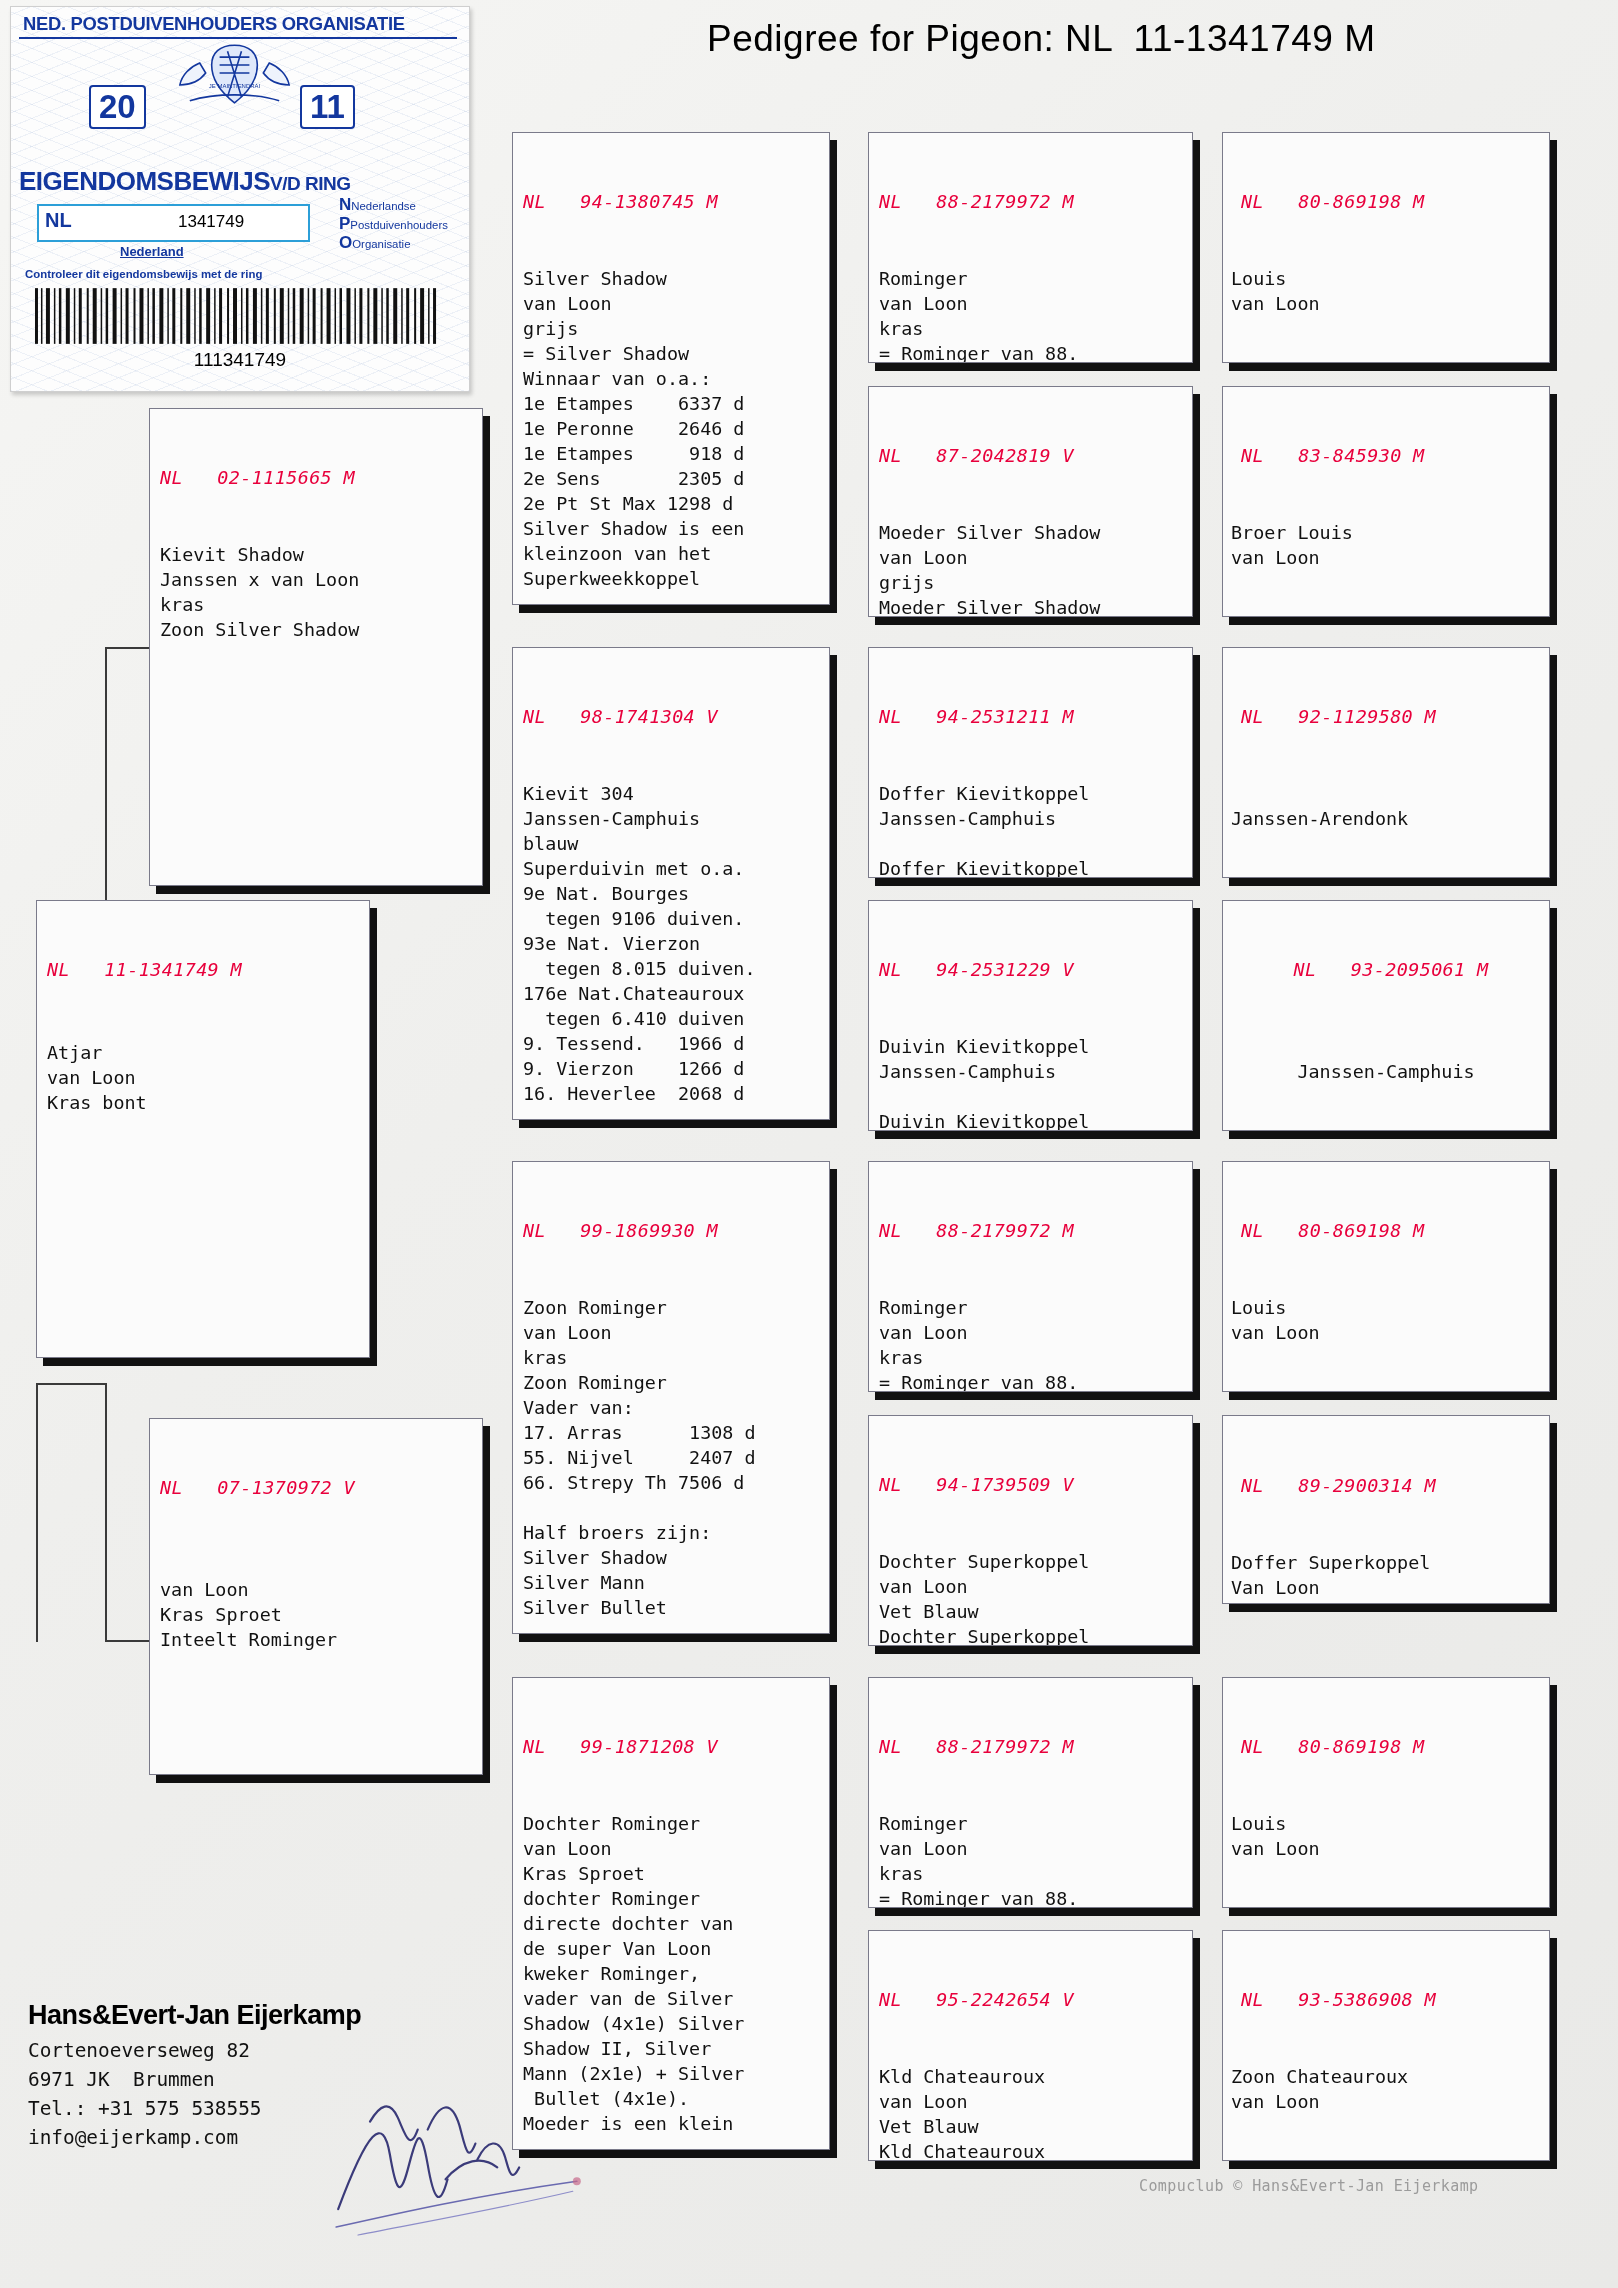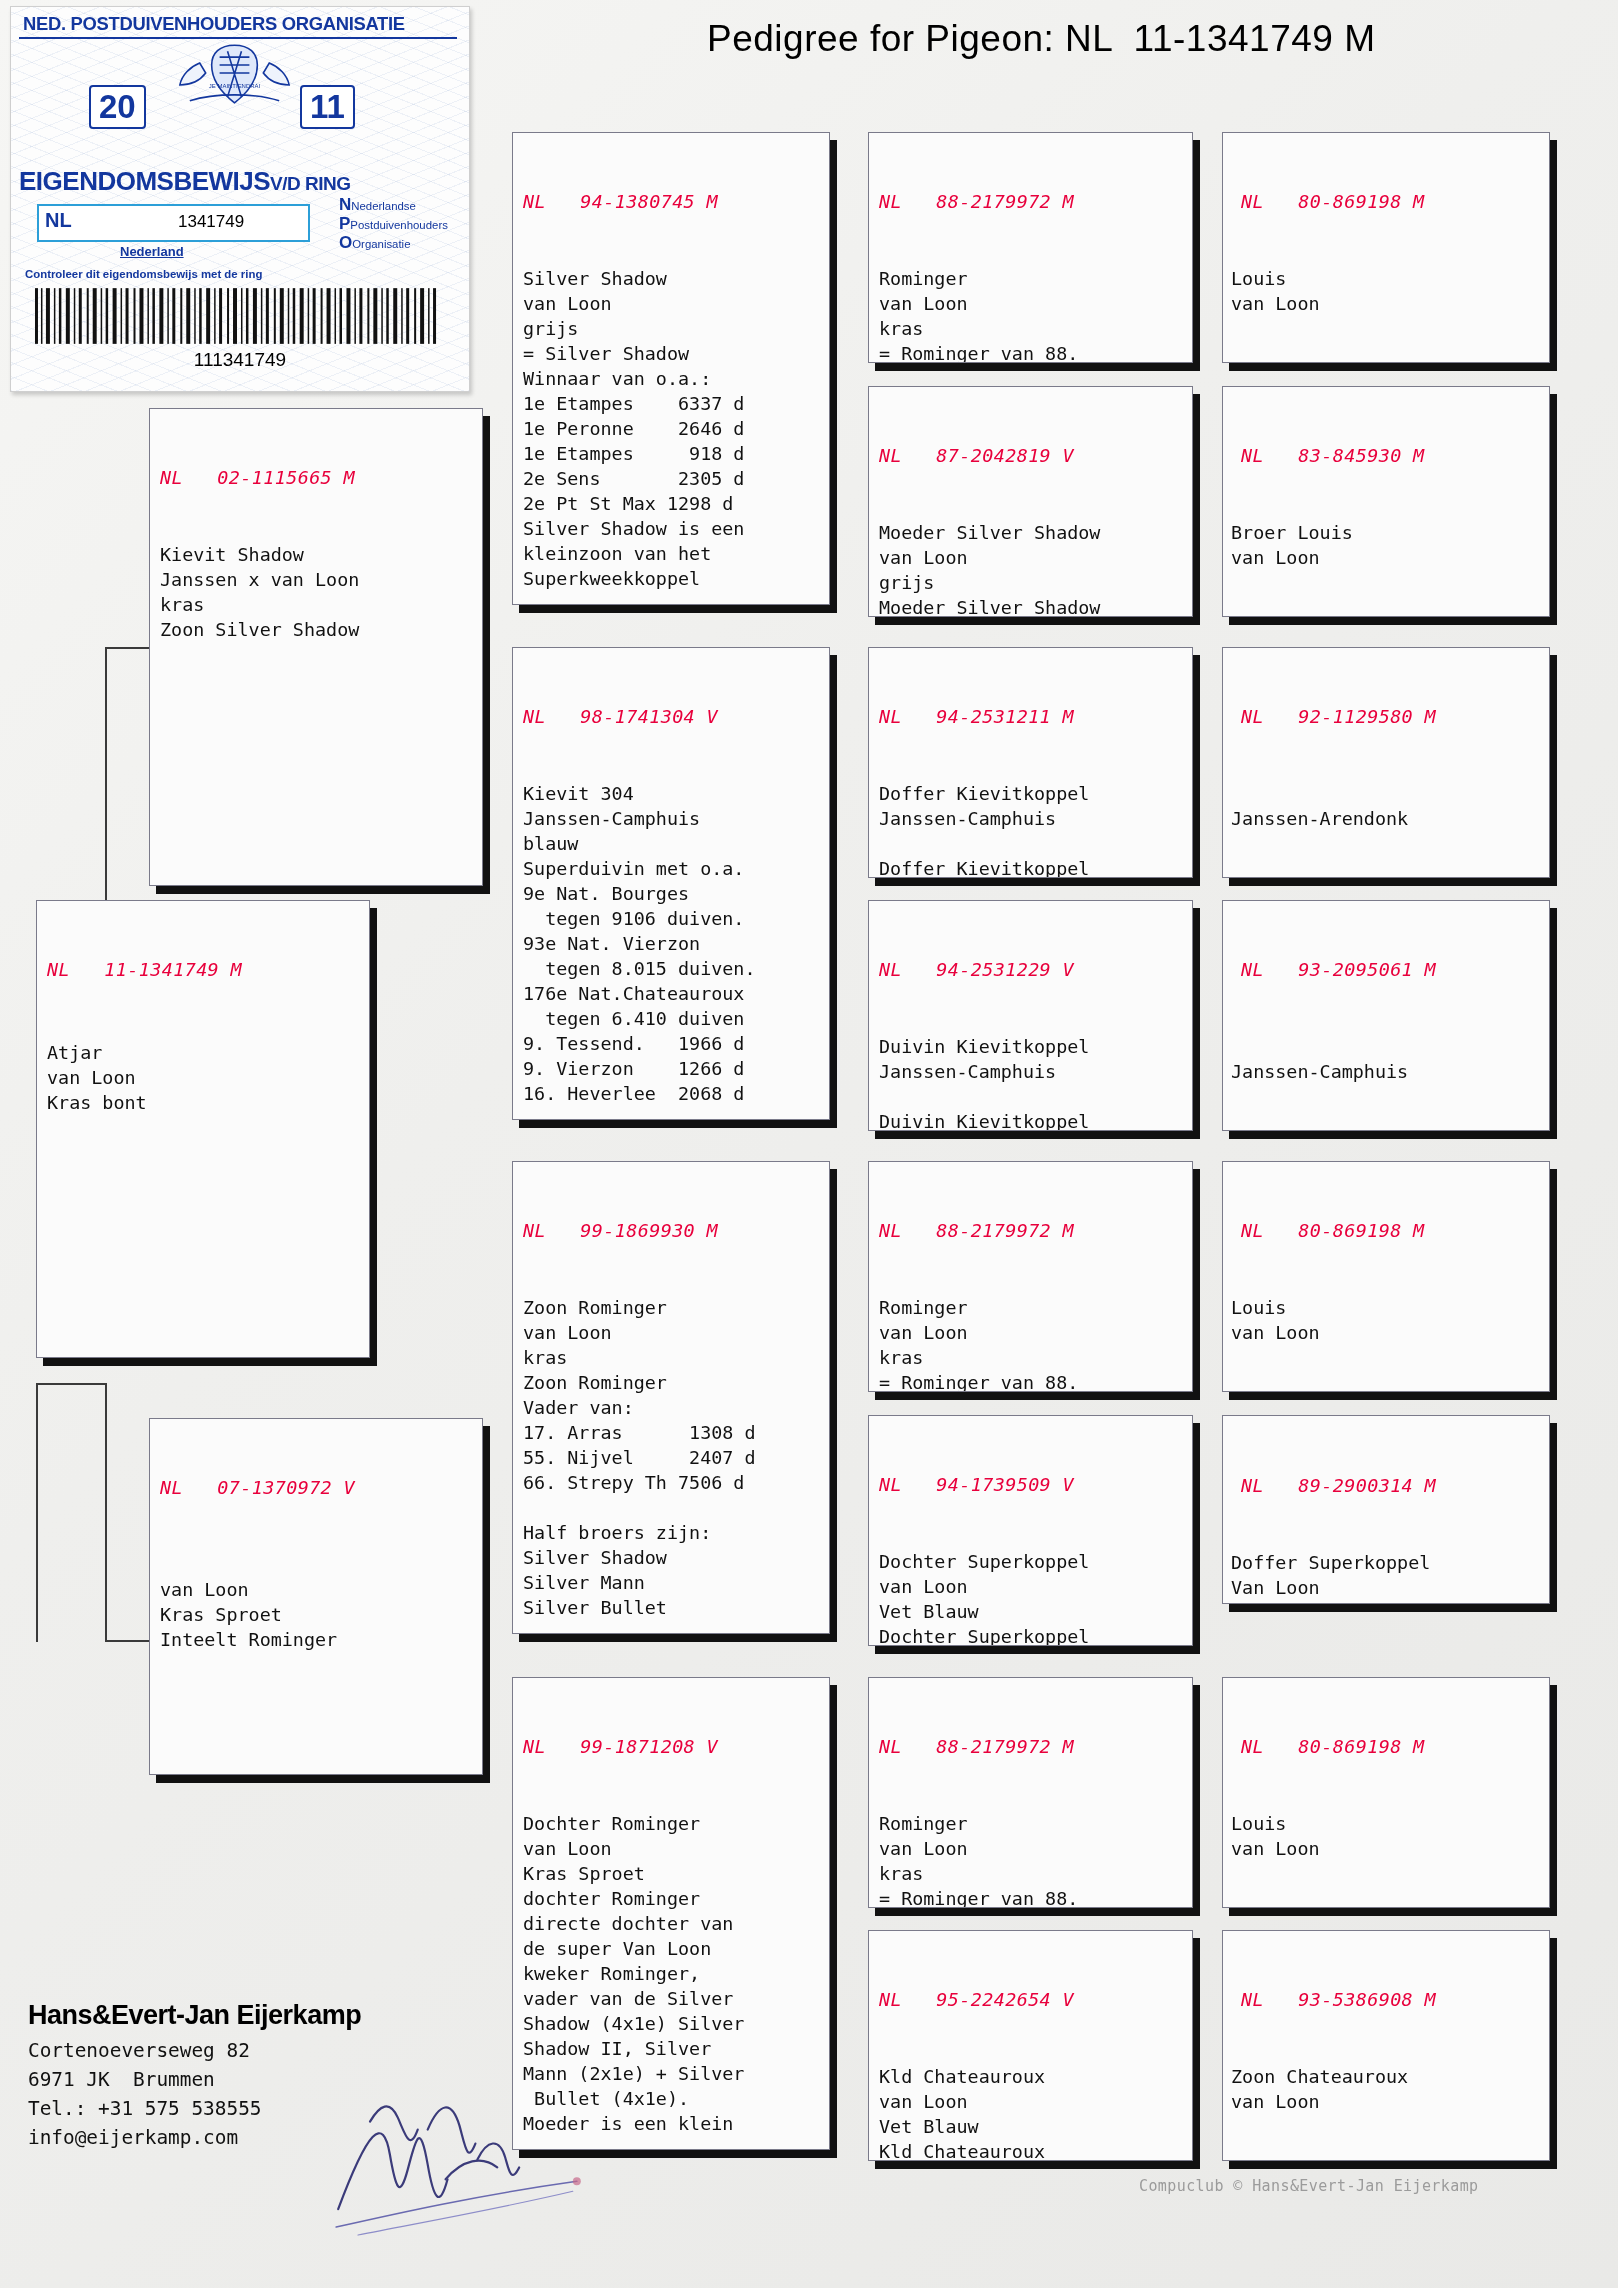--- a/index.html
+++ b/index.html
@@ -433,21 +433,21 @@
   </div>
 
   <div class="pbox" style="left:1222px; top:647px; width:328px; height:231px; padding:6px 8px;">
     <span class="ring ind">NL   92-1129580 M</span>
     <span class="lines">
 Janssen-Arendonk</span>
     
     
   </div>
 
-  <div class="pbox" style="left:1222px; top:900px; width:328px; height:231px; padding:6px 8px;">
+  <div class="pbox" style="left:1222px; top:900px; width:328px; height:231px; padding:6px 8px;text-align:center;">
     <span class="ring ind">NL   93-2095061 M</span>
     <span class="lines">
 Janssen-Camphuis</span>
     
     
   </div>
 
   <div class="pbox" style="left:1222px; top:1161px; width:328px; height:231px; padding:6px 8px;">
     <span class="ring ind">NL   80-869198 M</span>
     <span class="lines">Louis

